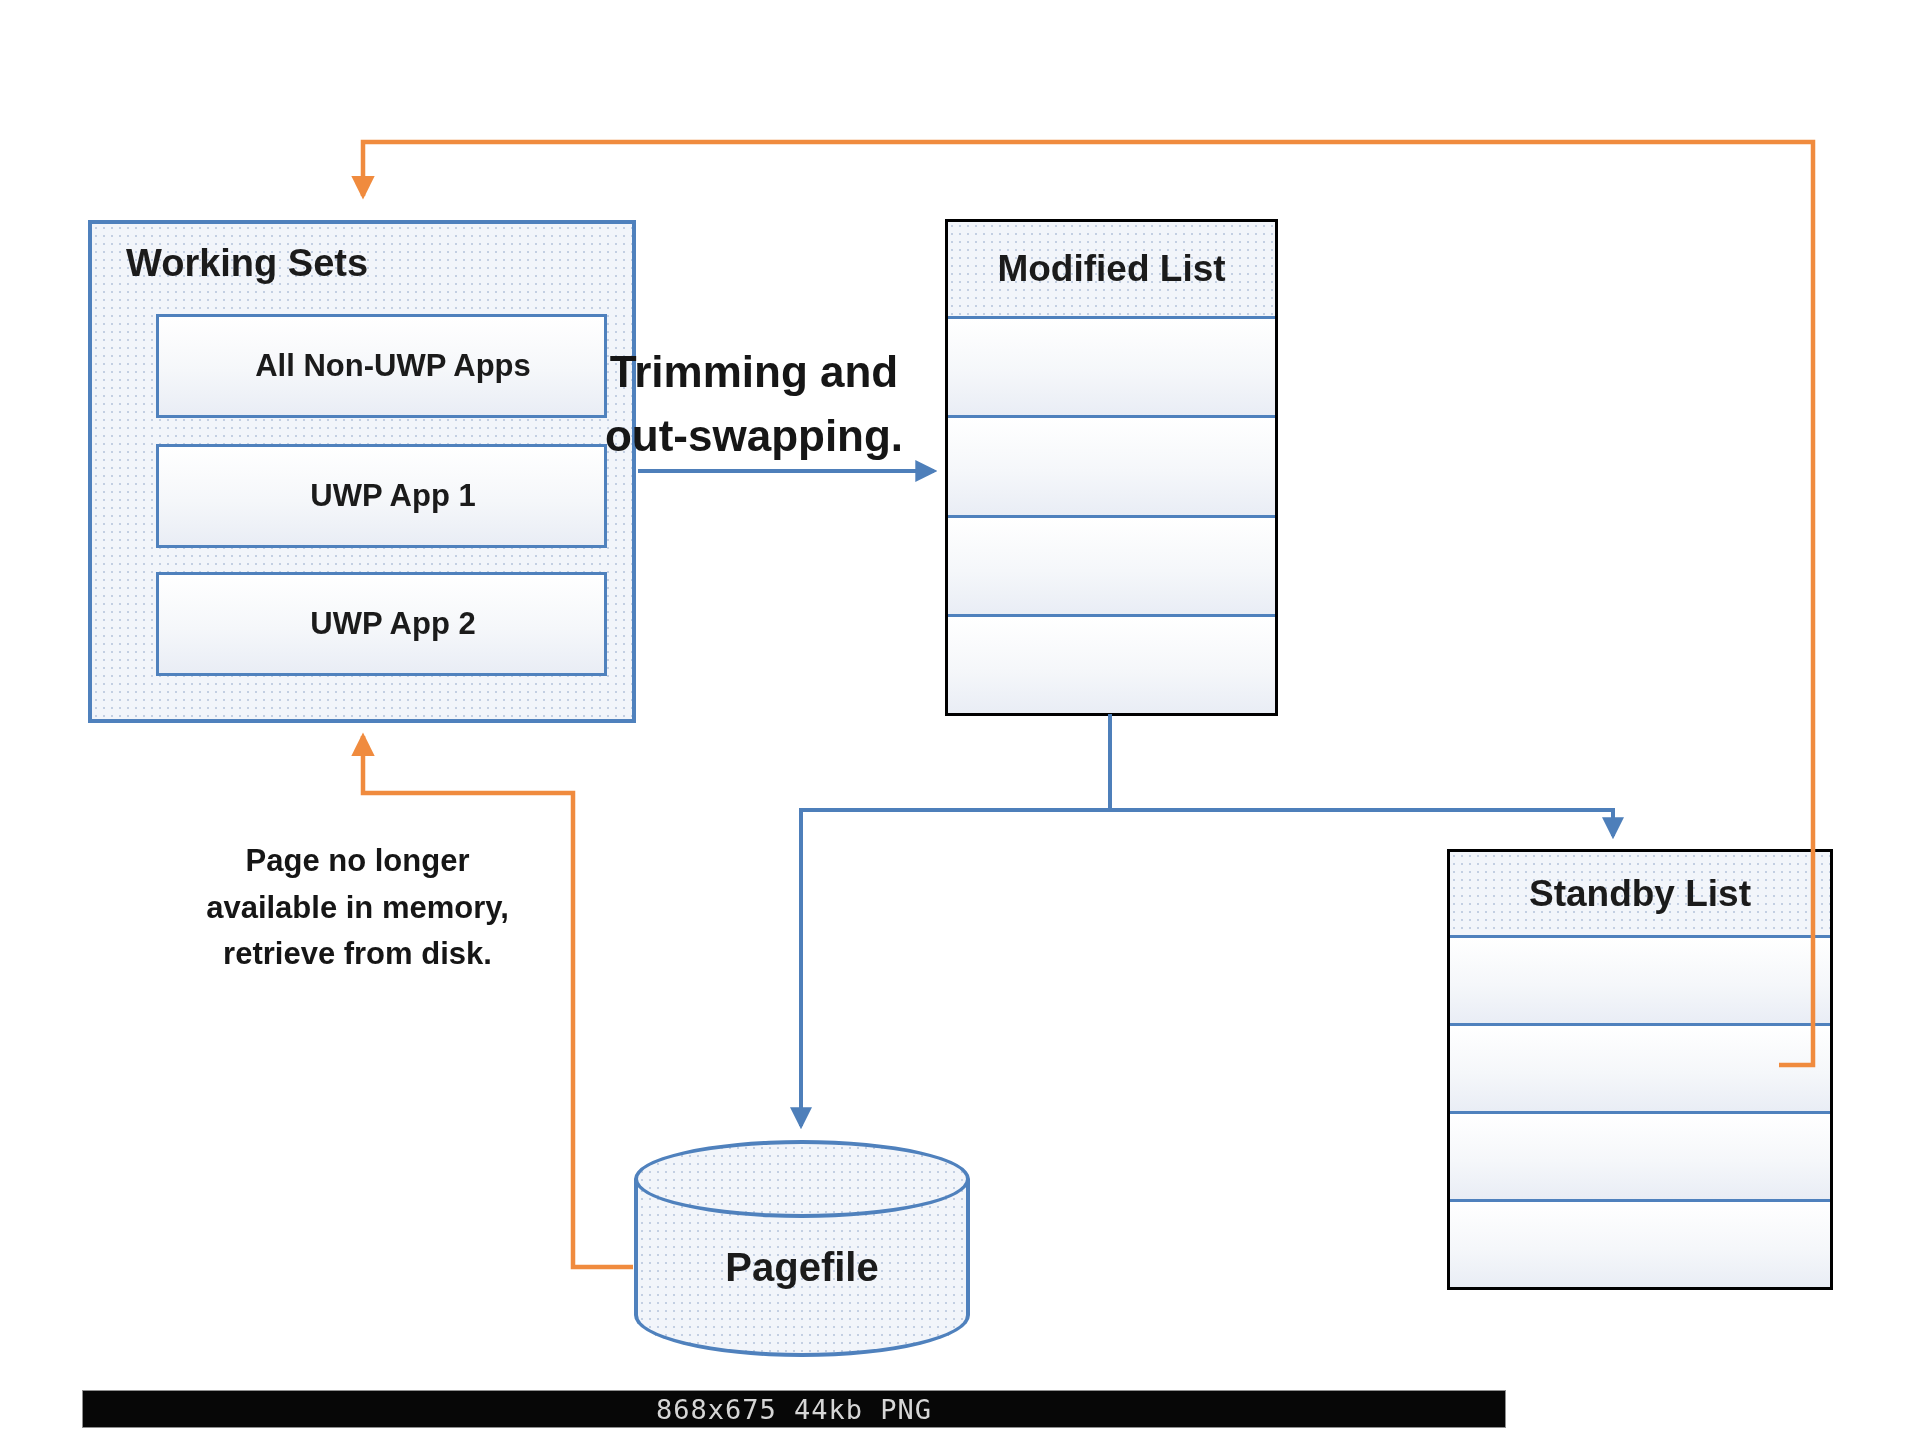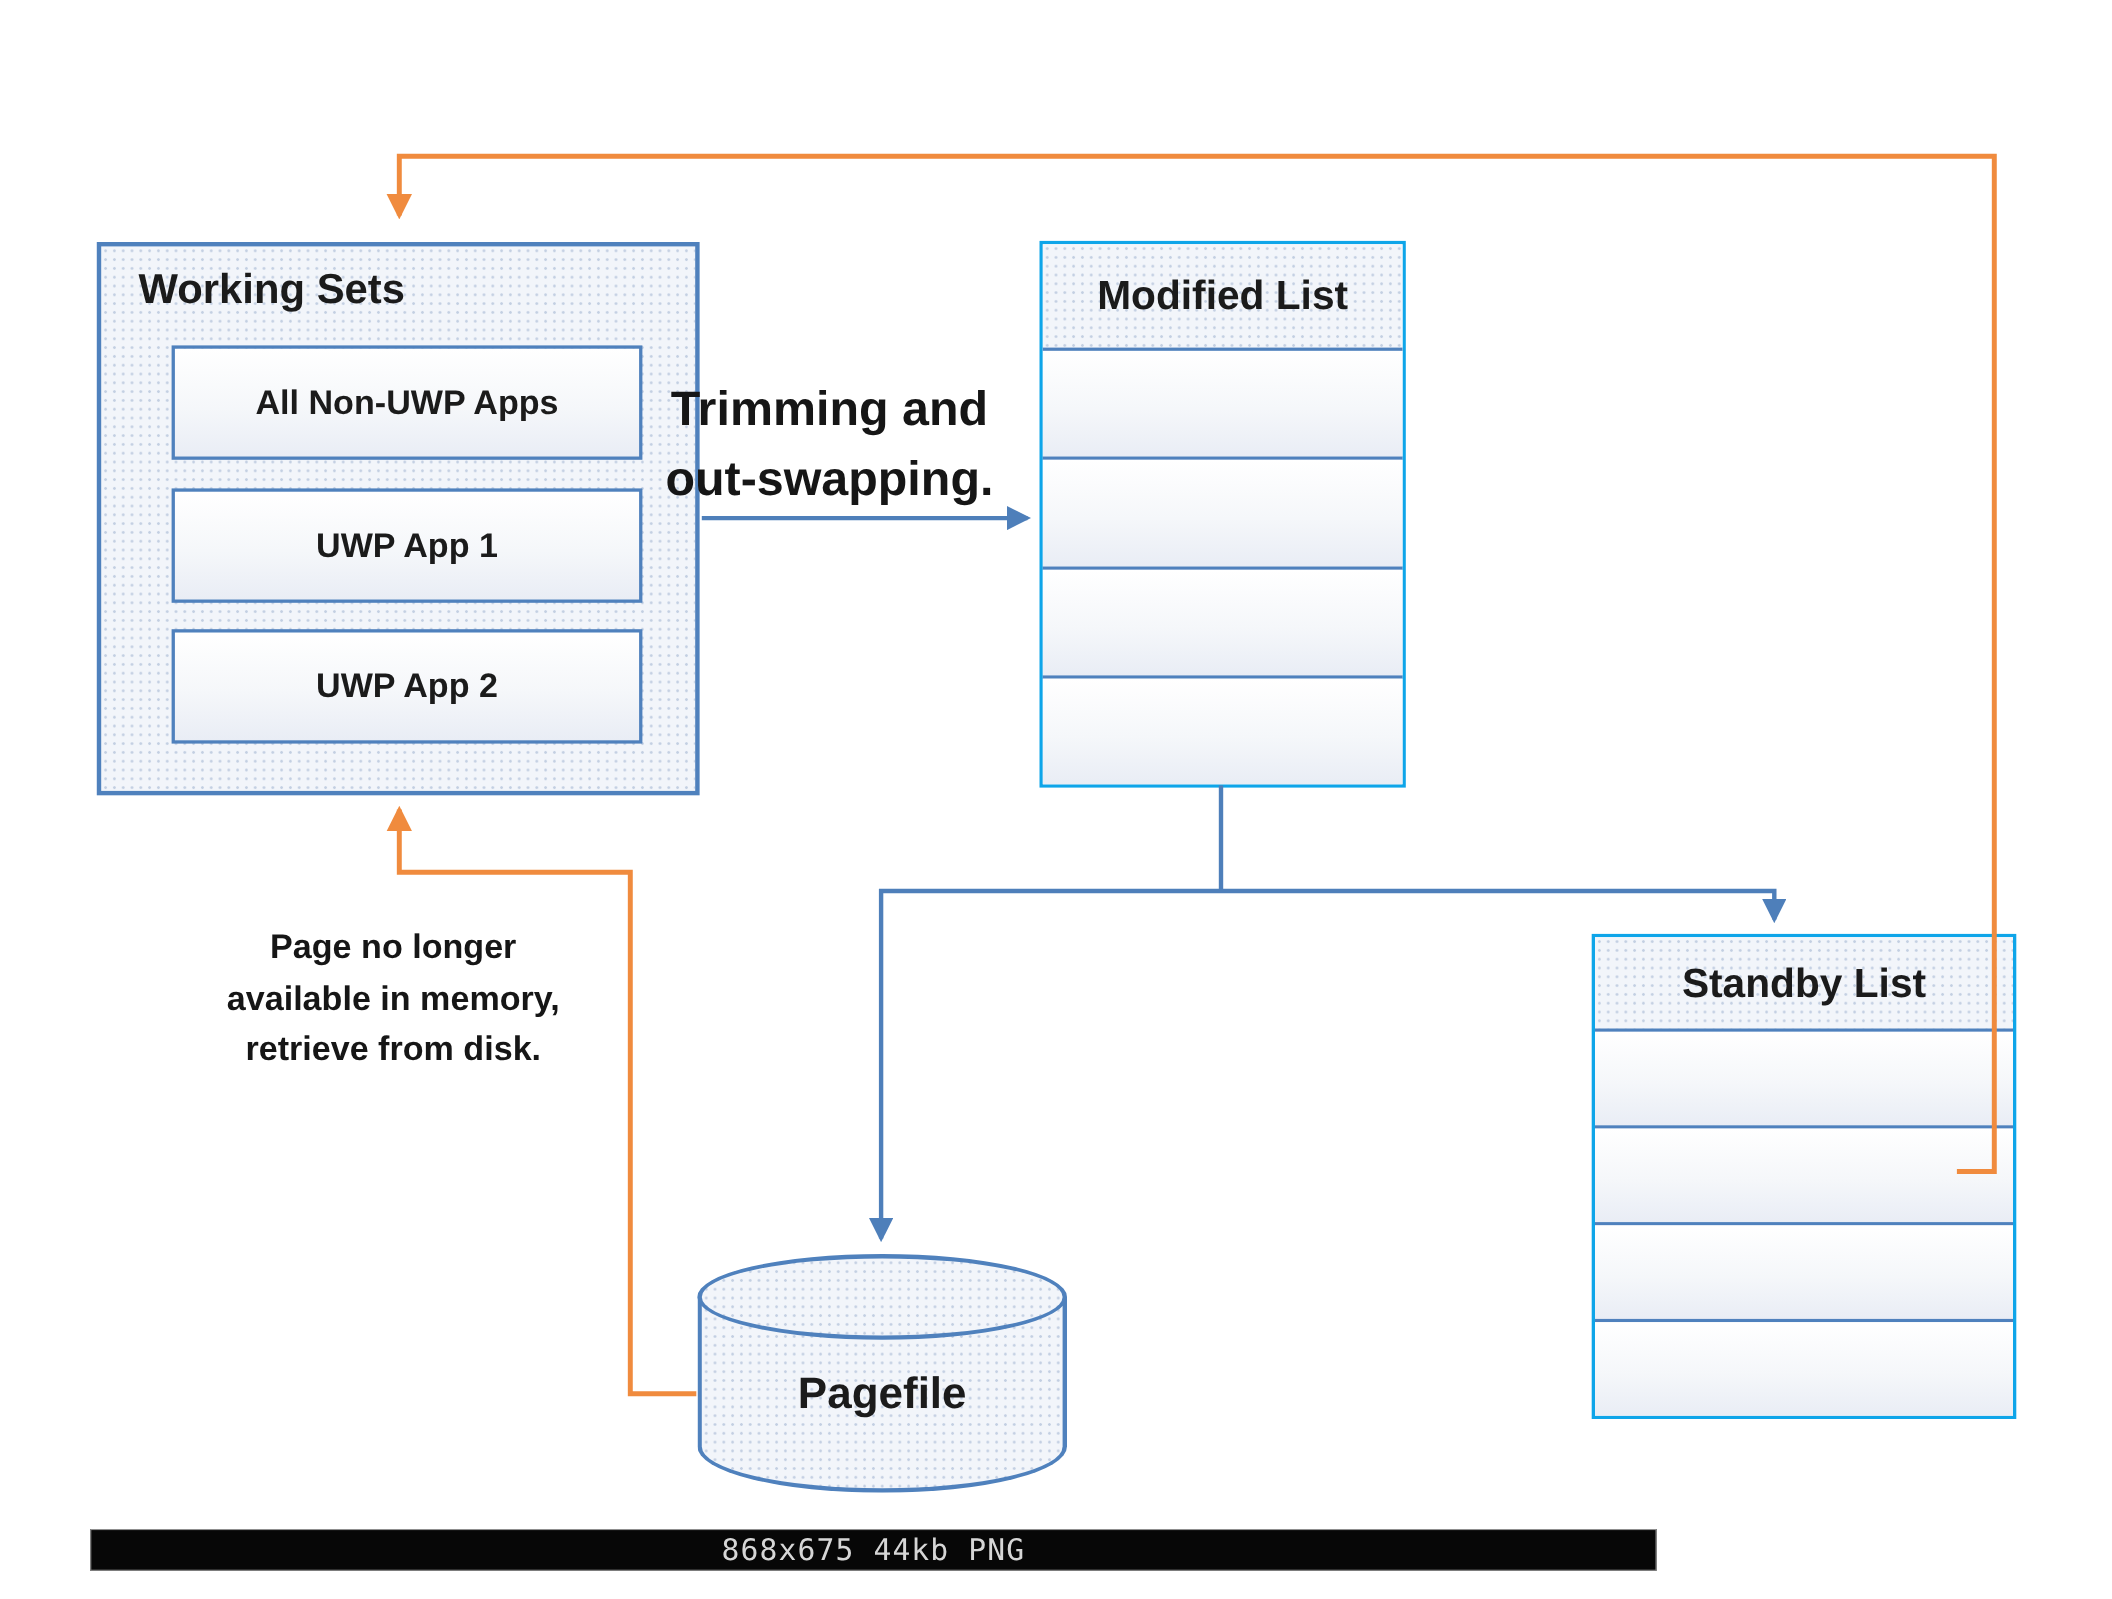--- a/index.html
+++ b/index.html
@@ -13,24 +13,24 @@
     background-image:radial-gradient(circle,#c3cfe2 1.2px,rgba(0,0,0,0) 1.3px);
     background-size:8px 8px;
   }
   .cellfill{background:linear-gradient(180deg,#ffffff 0%,#f5f7fa 55%,#e9edf5 100%);}
   
   .working-sets{left:88px;top:220px;width:548px;height:503px;border:4px solid #4f81bd;}
   .ws-title{position:absolute;left:34px;top:18px;font-size:38px;font-weight:bold;}
   .ws-item{
     position:absolute;left:64px;width:422px;height:98px;border:3px solid #4f81bd;
     display:flex;align-items:center;justify-content:center;
-    font-size:31px;font-weight:bold;
+    font-size:31px;font-weight:bold;padding-left:23px;
   }
   
-  .list-table{border:3px solid #0ea5e9;display:flex;flex-direction:column;}
+  .list-table{border:3px solid #000000;display:flex;flex-direction:column;}
   .list-header{
     border-bottom:3px solid #4f81bd;display:flex;align-items:center;justify-content:center;
     font-size:37px;font-weight:bold;flex:0 0 auto;
   }
   .list-row{flex:1 1 0;border-bottom:3px solid #4f81bd;}
   .list-row:last-child{border-bottom:none;}
   .modified-list{left:945px;top:219px;width:333px;height:497px;}
   .modified-list .list-header{height:94px;}
   .standby-list{left:1447px;top:849px;width:386px;height:441px;}
   .standby-list .list-header{height:83px;}

